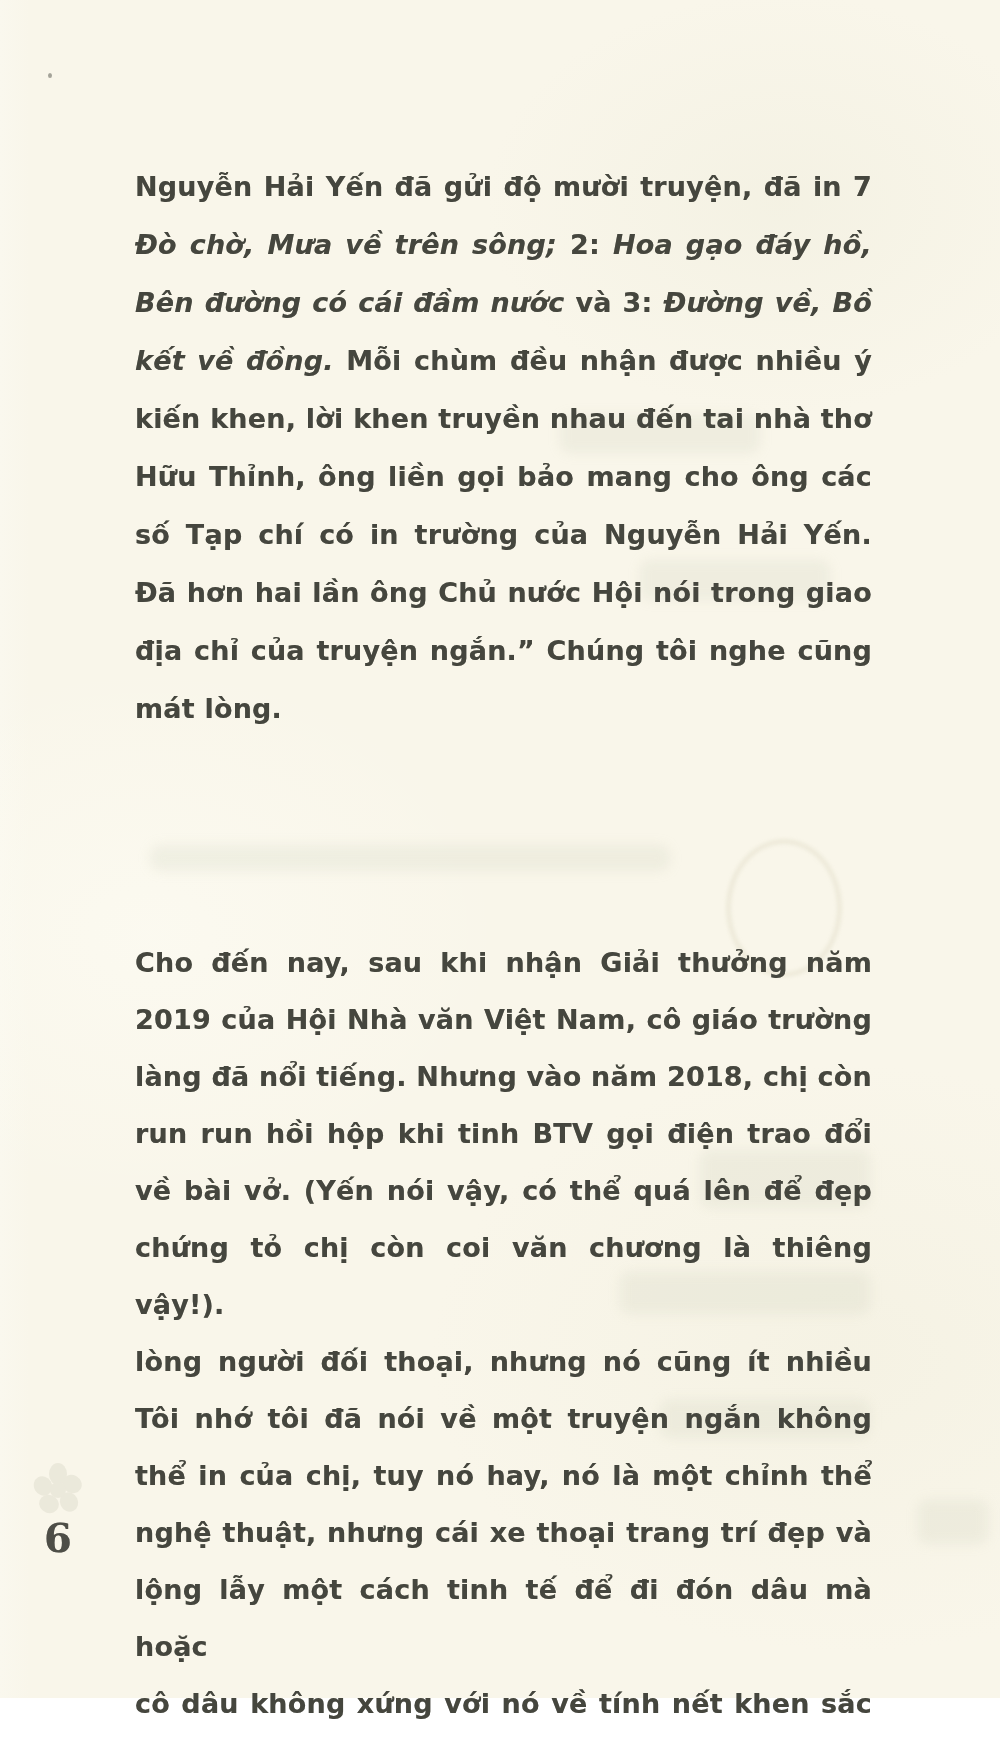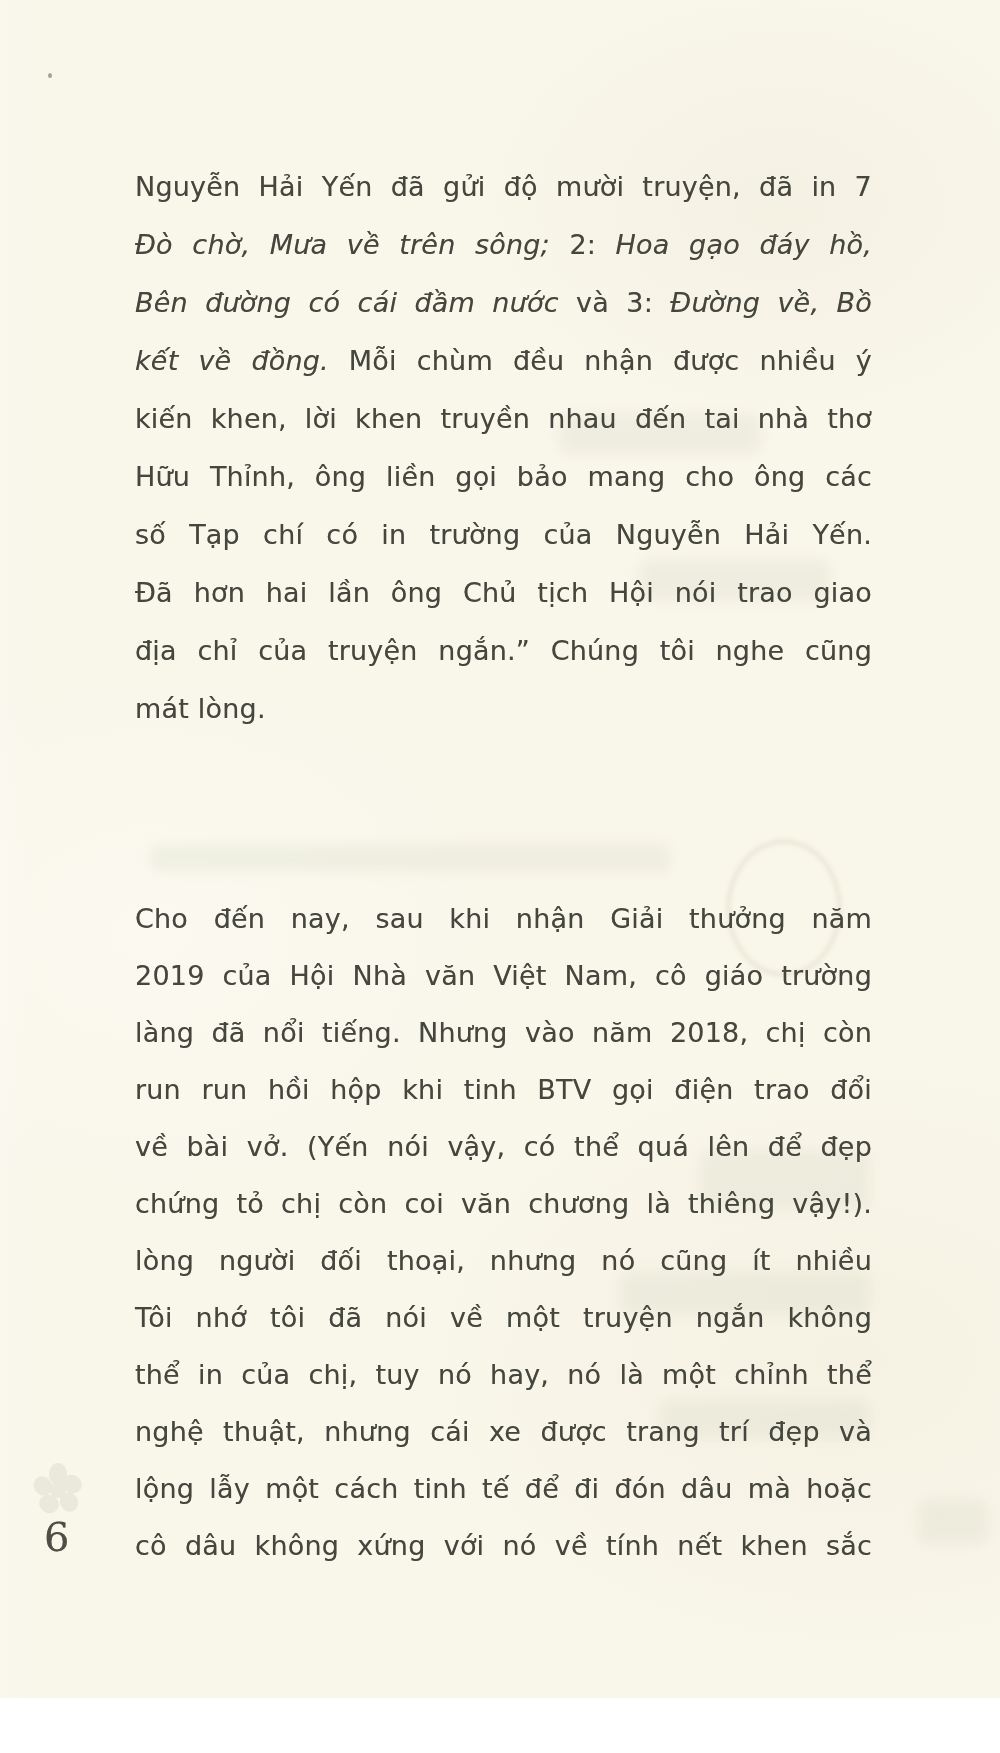--- a/index.html
+++ b/index.html
@@ -10,33 +10,34 @@
   }
   #page{
     position:relative;
     width:1000px;height:1698px;
     background-color:#f9f6ea;
     background-image:
       radial-gradient(ellipse 420px 300px at 78% 12%, rgba(240,238,222,0.55), rgba(240,238,222,0) 70%),
       radial-gradient(ellipse 500px 380px at 15% 55%, rgba(253,252,244,0.6), rgba(253,252,244,0) 70%),
       radial-gradient(ellipse 600px 420px at 85% 80%, rgba(241,238,221,0.5), rgba(241,238,221,0) 70%),
       linear-gradient(90deg, #faf8ee 0px, #f9f6ea 30px);
+    font-weight: bold;
   }
   
   .para{
     position:absolute;
     left:135px;
     width:737px;
     font-size:27px;
     color:#45463e;
     text-shadow:0 0 0.6px rgba(70,71,60,0.45);
     letter-spacing:0.2px;
   }
   .para-1{top:158px;line-height:58px;}
-  .para-2{top:890px;line-height:57px;}
+  .para-2{top:934px;line-height:57px;}
   .line{text-align:justify;text-align-last:justify;white-space:normal;}
   .line-left{text-align-last:left;}
   .it{font-style:italic;}
   
   .page-number{
     position:absolute;
     left:44px;top:1514px;
     font-family:"DejaVu Serif",serif;
     font-size:40px;
     color:#4e4e47;
@@ -97,35 +98,35 @@
   <div class="ghost ghost-7"></div>
 
   <div class="para para-1">
       <div class="line"><span>Nguyễn Hải Yến đã gửi độ mười truyện, đã in 7</span></div>
       <div class="line"><span class="it">Đò chờ, Mưa về trên sông;</span><span> 2: </span><span class="it">Hoa gạo đáy hồ,</span></div>
       <div class="line"><span class="it">Bên đường có cái đầm nước</span><span> và 3: </span><span class="it">Đường về, Bồ</span></div>
       <div class="line"><span class="it">kết về đồng.</span><span> Mỗi chùm đều nhận được nhiều ý</span></div>
       <div class="line"><span>kiến khen, lời khen truyền nhau đến tai nhà thơ</span></div>
       <div class="line"><span>Hữu Thỉnh, ông liền gọi bảo mang cho ông các</span></div>
       <div class="line"><span>số Tạp chí có in trường của Nguyễn Hải Yến.</span></div>
-      <div class="line"><span>Đã hơn hai lần ông Chủ tịch Hội nói trao giao</span></div>
+      <div class="line"><span>Đã hơn hai lần ông Chủ nước Hội nói trong giao</span></div>
       <div class="line"><span>địa chỉ của truyện ngắn.” Chúng tôi nghe cũng</span></div>
       <div class="line line-left"><span>mát lòng.</span></div>
     </div>
   <div class="para para-2">
       <div class="line"><span>Cho đến nay, sau khi nhận Giải thưởng năm</span></div>
       <div class="line"><span>2019 của Hội Nhà văn Việt Nam, cô giáo trường</span></div>
       <div class="line"><span>làng đã nổi tiếng. Nhưng vào năm 2018, chị còn</span></div>
       <div class="line"><span>run run hồi hộp khi tinh BTV gọi điện trao đổi</span></div>
       <div class="line"><span>về bài vở. (Yến nói vậy, có thể quá lên để đẹp</span></div>
       <div class="line"><span>chứng tỏ chị còn coi văn chương là thiêng vậy!).</span></div>
       <div class="line"><span>lòng người đối thoại, nhưng nó cũng ít nhiều</span></div>
       <div class="line"><span>Tôi nhớ tôi đã nói về một truyện ngắn không</span></div>
       <div class="line"><span>thể in của chị, tuy nó hay, nó là một chỉnh thể</span></div>
-      <div class="line"><span>nghệ thuật, nhưng cái xe được trang trí đẹp và</span></div>
+      <div class="line"><span>nghệ thuật, nhưng cái xe thoại trang trí đẹp và</span></div>
       <div class="line"><span>lộng lẫy một cách tinh tế để đi đón dâu mà hoặc</span></div>
       <div class="line"><span>cô dâu không xứng với nó về tính nết khen sắc</span></div>
     </div>
 
   <svg class="ornament" viewBox="0 0 54 56" xmlns="http://www.w3.org/2000/svg">
     <g fill="#a8a791">
       <ellipse cx="27" cy="12" rx="9" ry="11"></ellipse>
       <ellipse cx="41" cy="22" rx="10" ry="9" transform="rotate(30 41 22)"></ellipse>
       <ellipse cx="38" cy="40" rx="9" ry="10" transform="rotate(-25 38 40)"></ellipse>
       <ellipse cx="18" cy="42" rx="10" ry="9" transform="rotate(20 18 42)"></ellipse>

